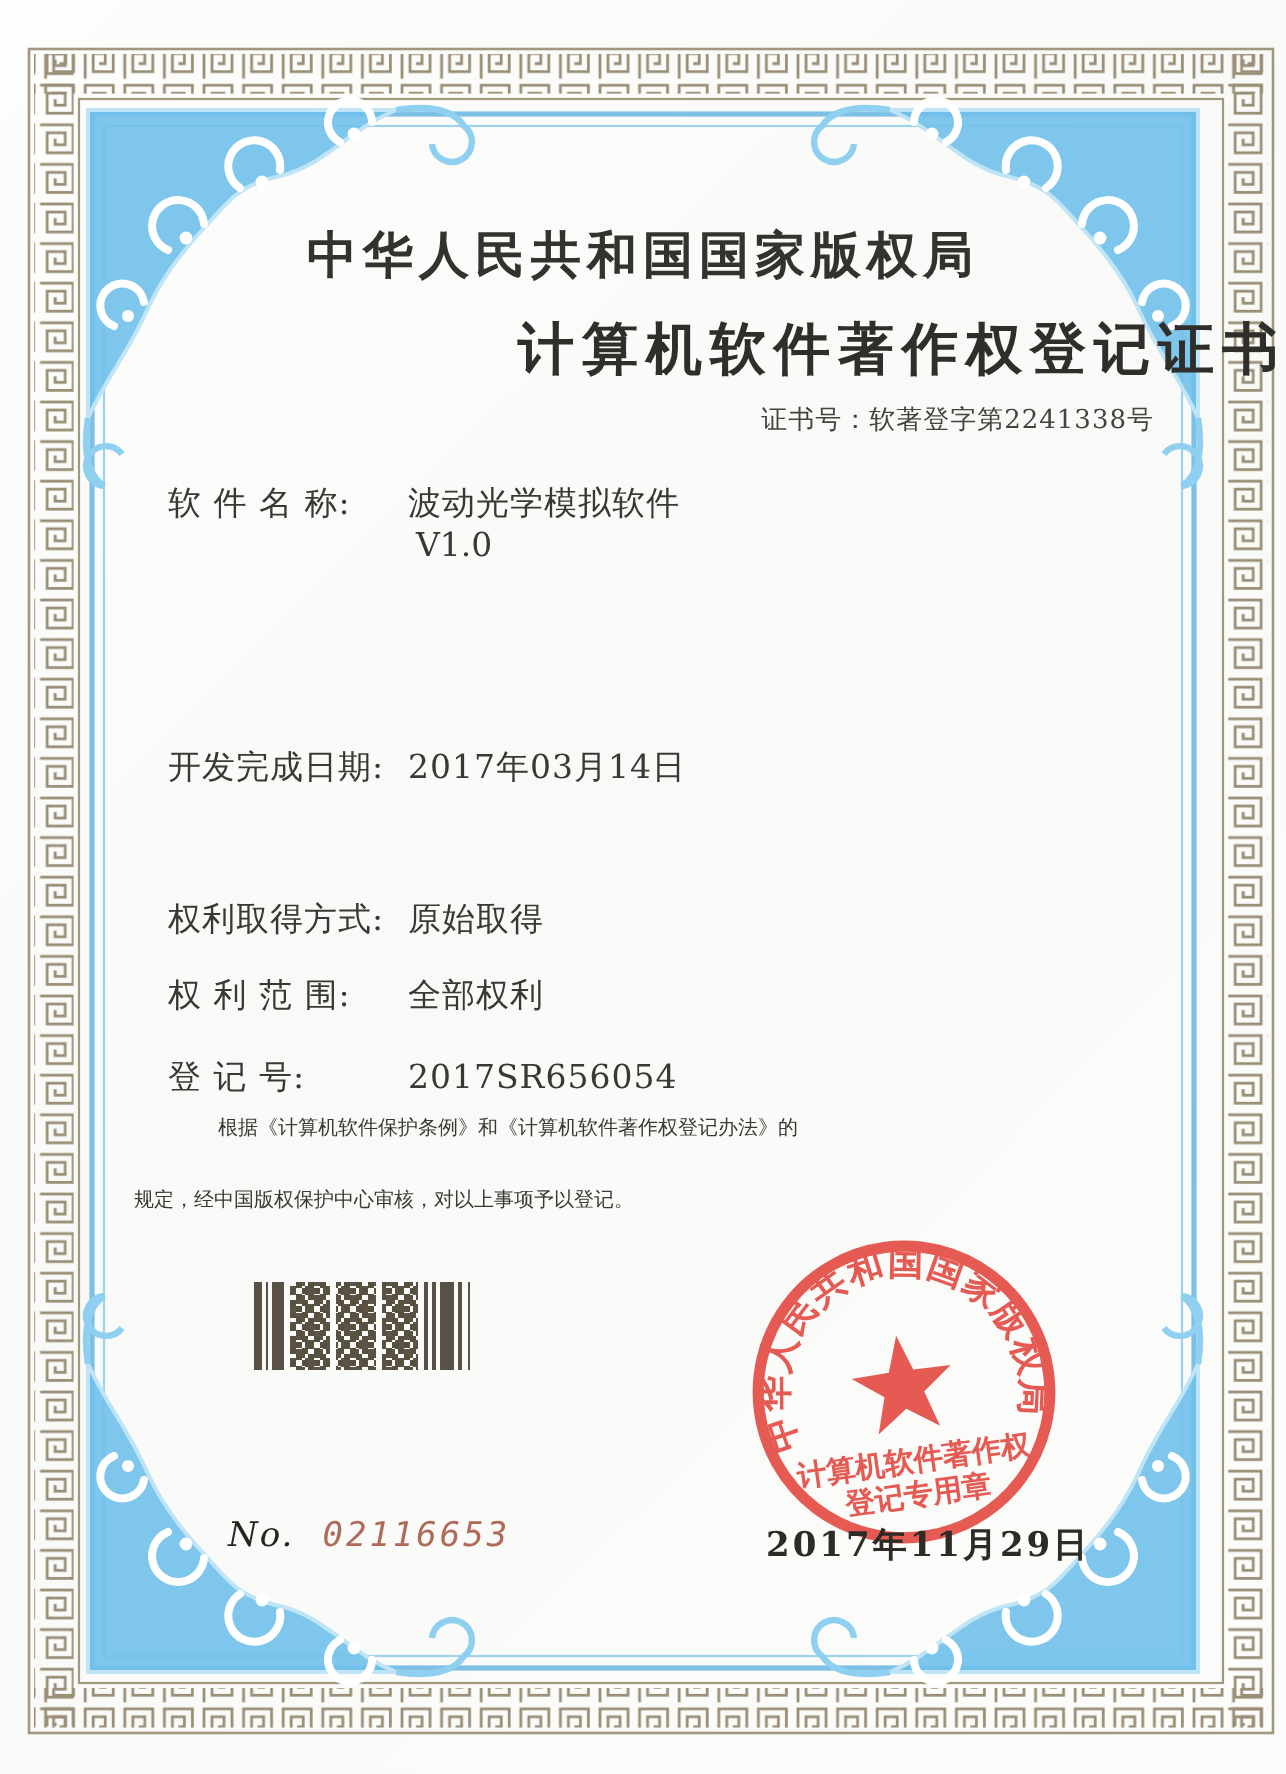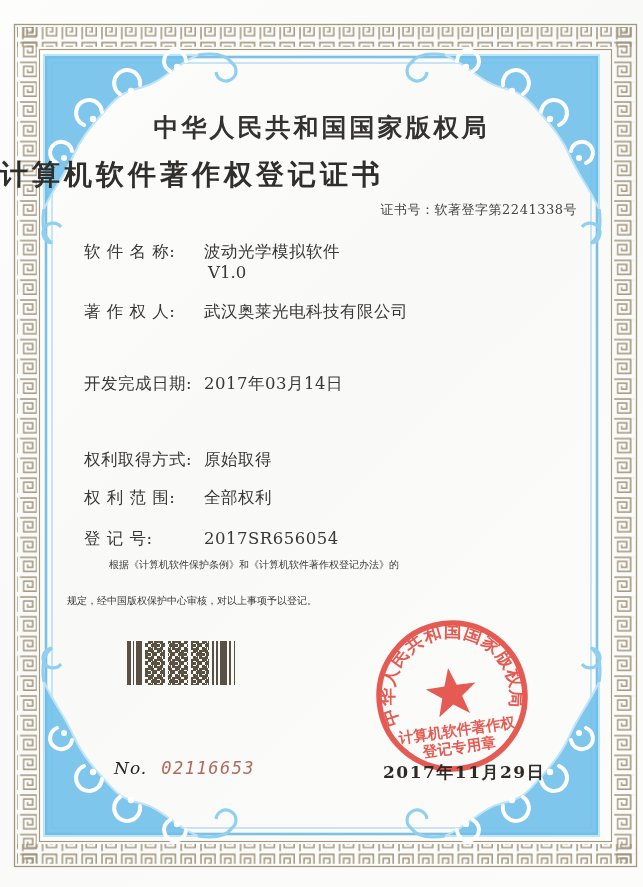--- a/index.html
+++ b/index.html
@@ -4,21 +4,21 @@
 <style>
   html,body{margin:0;padding:0;background:#ffffff;}
   .page{
     position:relative;width:643px;height:887px;overflow:hidden;
     background:linear-gradient(135deg,#fdfdfb 0%,#f9faf8 45%,#fcfcfa 100%);
     font-family:"DejaVu Serif","Liberation Serif",serif;color:#33312e;
   }
   .abs{position:absolute;}
   .authority{top:111px;left:0;width:100%;text-align:center;font-size:25px;font-weight:bold;
     letter-spacing:3px;color:#34322f;white-space:nowrap;}
-  .cert-title{top:156px;left:0;width:100%;text-align:left;font-size:28px;font-weight:bold;
+  .cert-title{top:156px;left:0;width:100%;text-align:right;font-size:28px;font-weight:bold;
     letter-spacing:4px;color:#302e2b;white-space:nowrap;}
   .certno{top:201px;right:66px;font-size:13px;color:#45433f;letter-spacing:.5px;white-space:nowrap;text-align:center;}
   .row{left:84px;font-size:16.5px;white-space:nowrap;color:#3a3834;}
   .row .lbl{display:inline-block;min-width:112px;letter-spacing:.5px;}
   .row .val{margin-left:8px;letter-spacing:.5px;}
   .val2{left:208px;font-size:16.5px;color:#3a3834;}
   .statement{left:67px;width:515px;font-size:10px;line-height:36px;color:#3a3834;}
   .statement .l1{text-indent:42px;white-space:nowrap;}
   .statement .l2{white-space:nowrap;}
   .barcode{left:127px;top:641px;height:44px;display:flex;align-items:stretch;}
@@ -88,23 +88,20 @@
 
   <div class="abs certno">
     <span>证书号：</span><span>软著登字第2241338号</span>
   </div>
 
   <div class="abs row" style="top:241px">
     <span class="lbl">软 件 名 称:</span><span class="val">波动光学模拟软件</span>
   </div>
   <div class="abs val2" style="top:263px">V1.0</div>
 
-  <div class="abs row" style="top:301px">
-    <span class="lbl">著 作 权 人:</span><span class="val">武汉奥莱光电科技有限公司</span>
-  </div>
 
   <div class="abs row" style="top:373px">
     <span class="lbl">开发完成日期:</span><span class="val">2017年03月14日</span>
   </div>
 
 
   <div class="abs row" style="top:487px">
     <span class="lbl">权 利 范 围:</span><span class="val">全部权利</span>
   </div>
 

